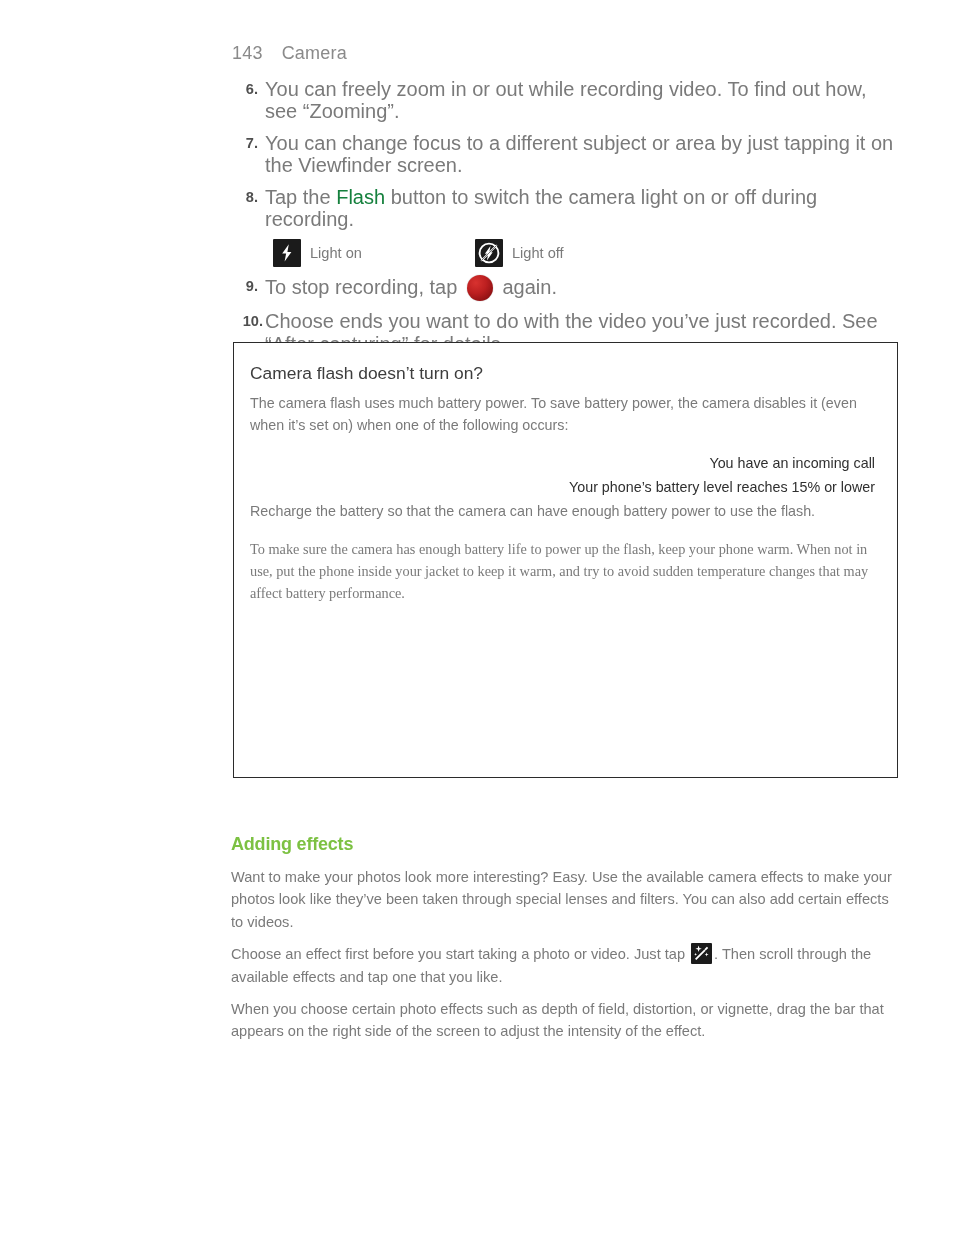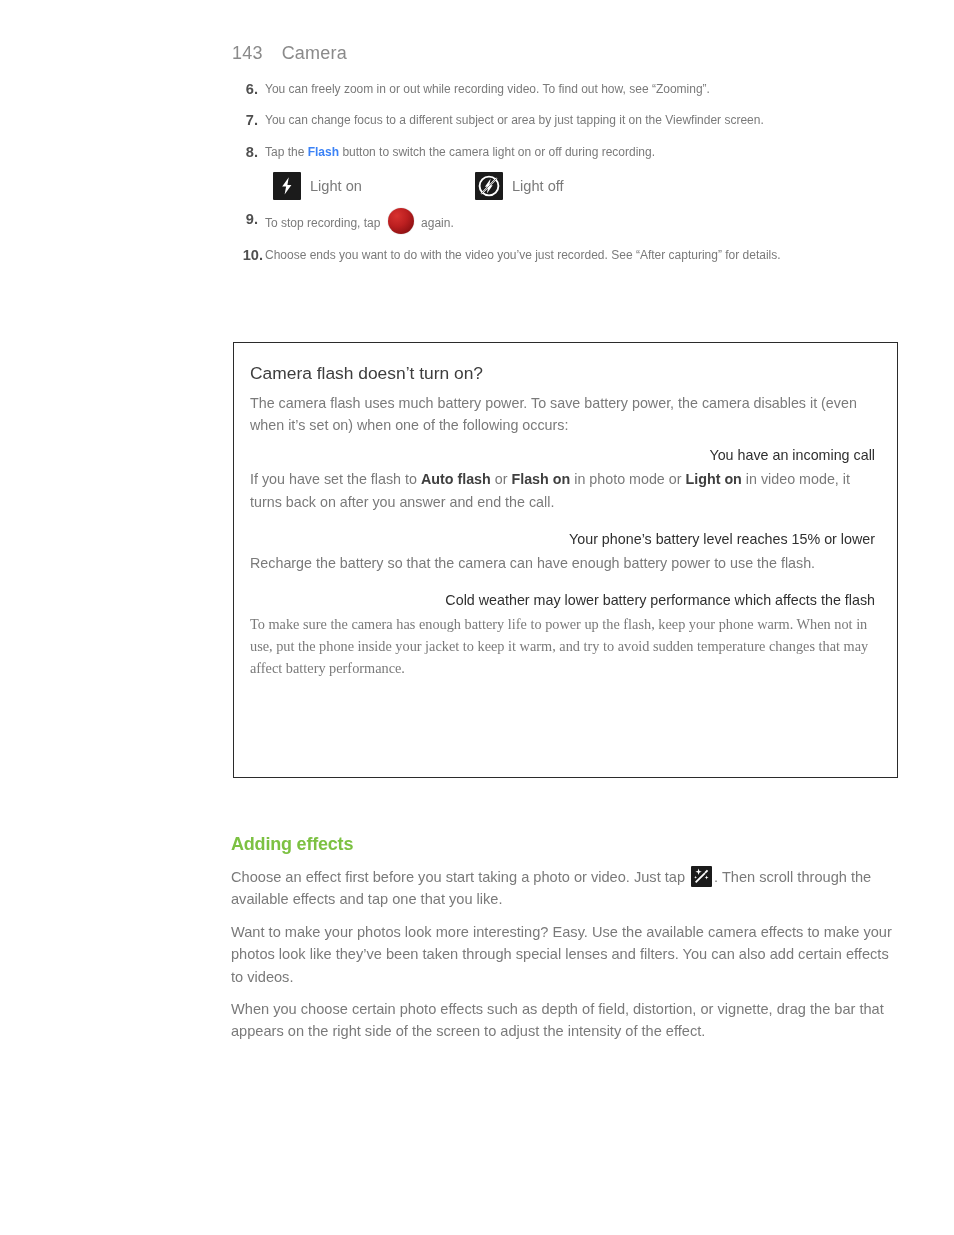--- a/index.html
+++ b/index.html
@@ -47,27 +47,27 @@
     text-align: right;
     padding-right: 7px;
     font-size: 14.6px;
     line-height: 22.4px;
     color: #4f4f4f;
     font-weight: bold;
   }
   .step .num.wide { padding-right: 2px; }
   .step .body {
     flex: 1 1 auto;
-    font-size: 12px;
+    font-size: 20px;
     line-height: 22.4px;
     color: #7a7a7a;
   }
   .step .body b {
-    color: #3b82f6;
-    font-weight: bold;
+    color: #15803d;
+    font-weight: normal;
   }
 
   
   .flash-row {
     display: flex;
     align-items: center;
     margin: 5px 0 8px 41px;
   }
   .flash-item {
     display: flex;
@@ -143,21 +143,21 @@
   .tip-p:last-child { margin-bottom: 0; font-family: Liberation Serif, serif; }
   .tip-p b { color: #3f3f3f; font-weight: bold; }
   .tip-sub {
     font-size: 14.3px;
     line-height: 22px;
     color: #2f2f2f;
     margin: 0 0 2px 0;
     font-weight: normal;
     text-align: right;
   }
-  .tip-p.tight { margin-bottom: 8px; }
+  .tip-p.tight { margin-bottom: 16px; }
 
   
   .sec-heading {
     position: absolute;
     left: 231px;
     top: 815px;
     font-size: 18px;
     line-height: 34px;
     color: #7cc142;
     font-weight: bold;
@@ -233,34 +233,32 @@
     <div class="body">Choose ends you want to do with the video you’ve just recorded. See “After capturing” for details.</div>
   </div>
 
 </div>
 
 <div class="tipbox">
   <h2 class="tip-title">Camera flash doesn’t turn on?</h2>
   <p class="tip-p tight">The camera flash uses much battery power. To save battery power, the camera disables it (even when it’s set on) when one of the following occurs:</p>
 
   <h3 class="tip-sub">You have an incoming call</h3>
-  <p class="tip-p"><span>If you have set the flash to </span><b>Auto flash</b><span> or </span><b>Flash on</b><span> in photo mode or </span><b>Light on</b><span> in video mode, it turns back on after you answer and end the call.</span></p>
 
   <h3 class="tip-sub">Your phone’s battery level reaches 15% or lower</h3>
   <p class="tip-p">Recharge the battery so that the camera can have enough battery power to use the flash.</p>
 
-  <h3 class="tip-sub">Cold weather may lower battery performance which affects the flash</h3>
   <p class="tip-p">To make sure the camera has enough battery life to power up the flash, keep your phone warm. When not in use, put the phone inside your jacket to keep it warm, and try to avoid sudden temperature changes that may affect battery performance.</p>
 </div>
 
 <h1 class="sec-heading">Adding effects</h1>
 
 <div class="sec-body">
+  <p>Want to make your photos look more interesting? Easy. Use the available camera effects to make your photos look like they’ve been taken through special lenses and filters. You can also add certain effects to videos.</p>
   <p><span>Choose an effect first before you start taking a photo or video. Just tap </span><span class="inline-ic"><svg width="21" height="21" viewBox="0 0 21 21">
           <path d="M13.4 6.3 L15.9 3.8 L17.2 5.1 L14.7 7.6 Z" fill="#ffffff"></path>
           <path d="M4.0 15.7 L13.3 6.4 L14.6 7.7 L5.3 17.0 Z" fill="#ffffff"></path>
           <path d="M7.6 2.6 L8.4 5.0 L10.8 5.8 L8.4 6.6 L7.6 9.0 L6.8 6.6 L4.4 5.8 L6.8 5.0 Z" fill="#ffffff"></path>
           <path d="M15.6 9.4 L16.1 10.9 L17.6 11.4 L16.1 11.9 L15.6 13.4 L15.1 11.9 L13.6 11.4 L15.1 10.9 Z" fill="#ffffff"></path>
           <path d="M4.6 9.8 L5.0 10.9 L6.1 11.3 L5.0 11.7 L4.6 12.8 L4.2 11.7 L3.1 11.3 L4.2 10.9 Z" fill="#ffffff"></path>
         </svg></span><span>. Then scroll through the available effects and tap one that you like.</span></p>
-  <p>Want to make your photos look more interesting? Easy. Use the available camera effects to make your photos look like they’ve been taken through special lenses and filters. You can also add certain effects to videos.</p>
   <p>When you choose certain photo effects such as depth of field, distortion, or vignette, drag the bar that appears on the right side of the screen to adjust the intensity of the effect.</p>
 </div>
 
 </body></html>

